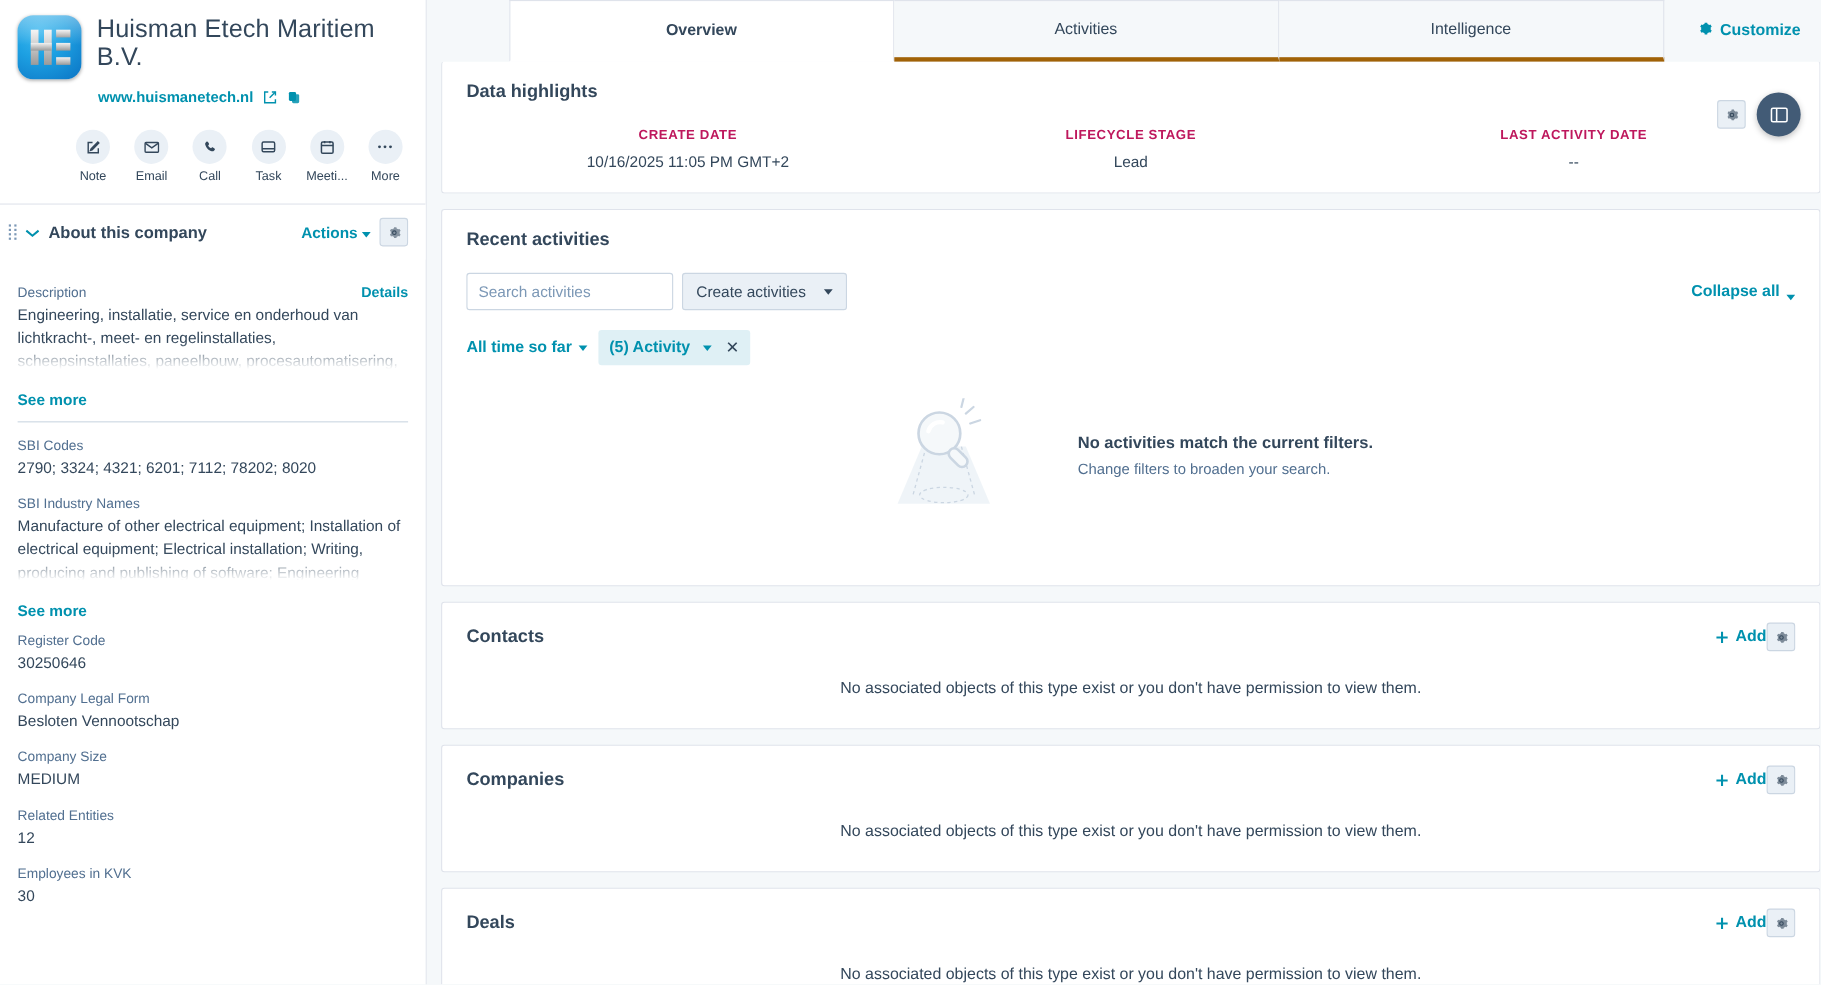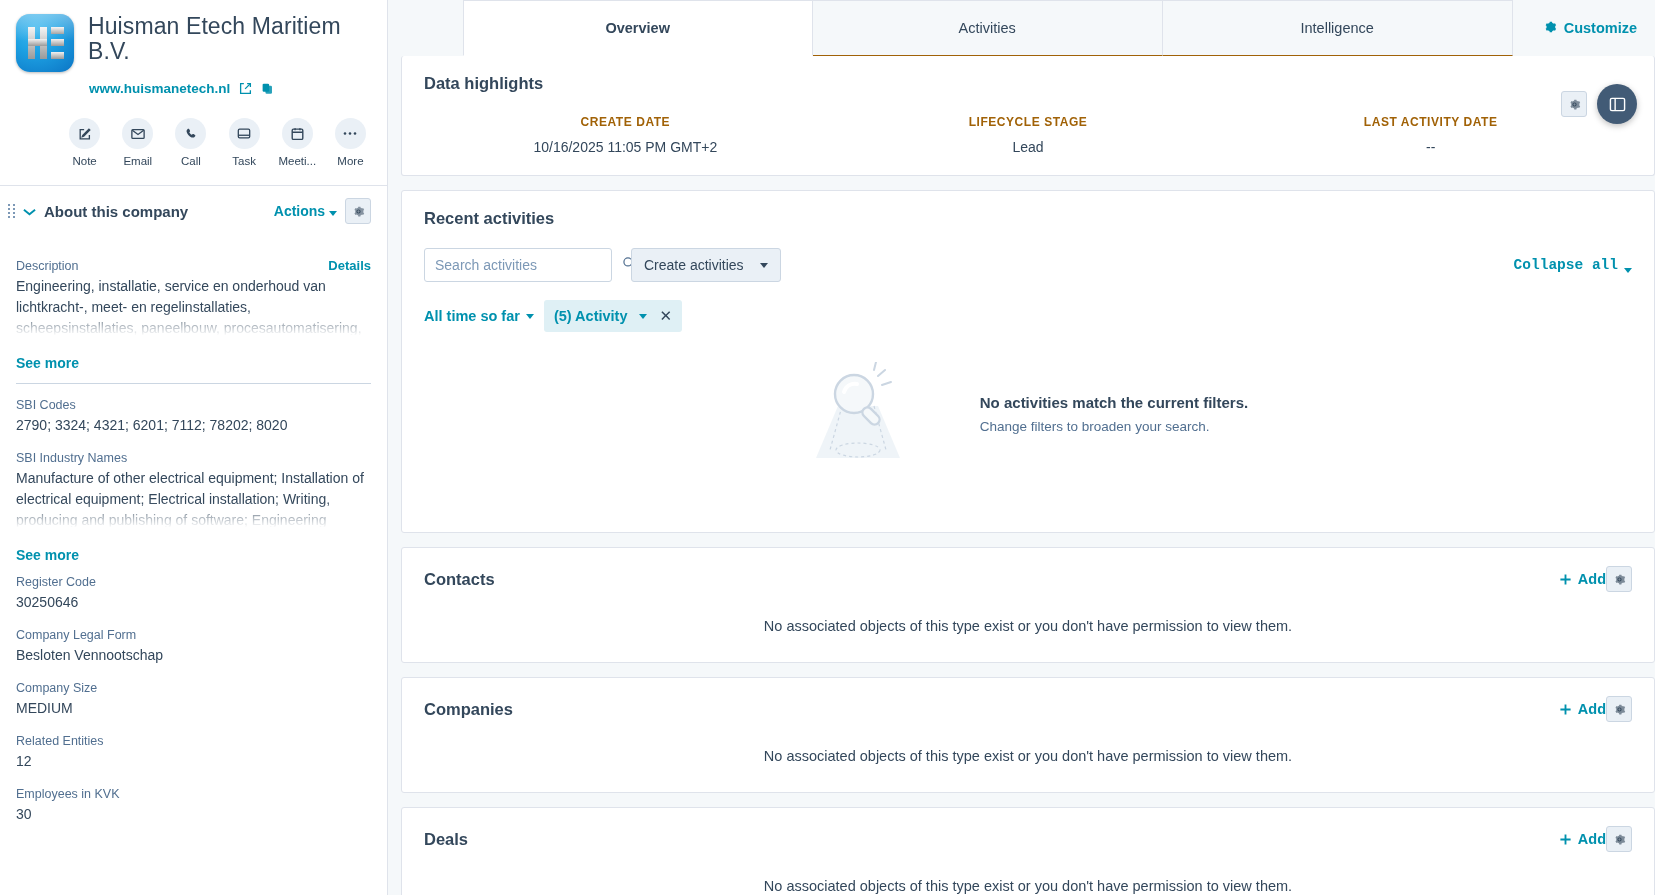--- a/index.html
+++ b/index.html
@@ -82,21 +82,21 @@
   .see-more { color: #0091ae; font-weight: 700; font-size: 14px; margin: 2px 0 12px; }
   .hr { height:1px; background:#cbd6e2; margin: 6px 0 14px; }
 
   
   .main { flex: 1; height: 895px; background: #f5f8fa; overflow: hidden; position: relative; }
   .tabs-wrap { display: flex; align-items: stretch; background: #f5f8fa; height: 56px; padding-left: 13px; justify-content: flex-end; }
   .tabs { display: flex; align-items: stretch; }
   .tab {
     width: 350px; display: flex; align-items: center; justify-content: center;
     font-size: 14.5px; color: #33475b; background: #f5f8fa;
-    border: 1px solid #dfe3eb; border-bottom: 1px solid #a16207; margin-bottom: 0;
+    border: 1px solid #dfe3eb; border-bottom: 4px solid #a16207; margin-bottom: 0;
     border-left: none;
   }
   .tab:first-child { border-left: 1px solid #dfe3eb; }
   .tab.active {
     background: #ffffff; font-weight: 700; border-bottom: 1px solid #ffffff;
   }
   .customize {
     display: flex; align-items: center; gap: 7px; color: #0091ae;
     font-weight: 700; font-size: 14.5px; padding: 0 18px; margin-left: 12px;
   }
@@ -110,40 +110,40 @@
 
   .dh-tools { position: absolute; right: 18px; top: 84px; display:flex; align-items:center; gap:10px; z-index: 5;}
   .fab {
     width: 40px; height: 40px; border-radius: 50%; background: #425b76; color: #fff;
     display: flex; align-items: center; justify-content: center;
     box-shadow: 0 2px 6px rgba(0,0,0,.25);
   }
 
   .highlights { display: flex; margin-top: 22px; }
   .hl { flex: 1; text-align: center; }
-  .hl-label { font-size: 12px; font-weight: 700; letter-spacing: .55px; color: #a16207; }
+  .hl-label { font-size: 12px; font-weight: 700; letter-spacing: .55px; color: #be185d; }
   .hl-value { font-size: 14px; color: #33475b; margin-top: 10px; }
 
-  .act-toolbar { display: flex; align-items: center; gap: 19px; margin-top: 20px; }
+  .act-toolbar { display: flex; align-items: center; gap: 8px; margin-top: 20px; }
   .search-box {
     width: 188px; height: 34px; border: 1px solid #cbd6e2; border-radius: 3px;
     display: flex; align-items: center; padding: 0 10px; gap: 6px; background:#fff;
   }
   .search-box input {
     border: none; outline: none; font-size: 14px; color: #33475b; flex: 1;
     font-family: inherit; background: transparent;
   }
   .search-box input::placeholder { color: #7c98b6; }
   .btn-secondary {
     height: 34px; border: 1px solid #cbd6e2; border-radius: 3px; background: #eaf0f6;
     display: flex; align-items: center; gap: 16px; padding: 0 12px;
     font-size: 14px; color: #33475b;
   }
   .caret { border-left:4px solid transparent; border-right:4px solid transparent; border-top:5px solid currentColor; display:inline-block;}
-  .collapse-all { margin-left: auto; color: #0091ae; font-weight: 700; font-size: 14.5px; display:flex; align-items:flex-end; gap:6px;font-family:Liberation Mono, monospace;}
+  .collapse-all { margin-left: auto; color: #0091ae; font-weight: 700; font-size: 14.5px; display:flex; align-items:flex-end; gap:6px;}
 
   .filters { display: flex; align-items: center; gap: 10px; margin-top: 18px; }
   .filter-link { color: #0091ae; font-weight: 700; font-size: 14.5px; display:flex; align-items:center; gap:6px; }
   .chip {
     background: #dff0f5; border-radius: 3px; padding: 7px 10px;
     display: flex; align-items: center; gap: 12px;
     color: #0091ae; font-weight: 700; font-size: 14.5px;
   }
   .chip .x { color: #33475b; font-weight: 400; font-size: 15px; }
 

